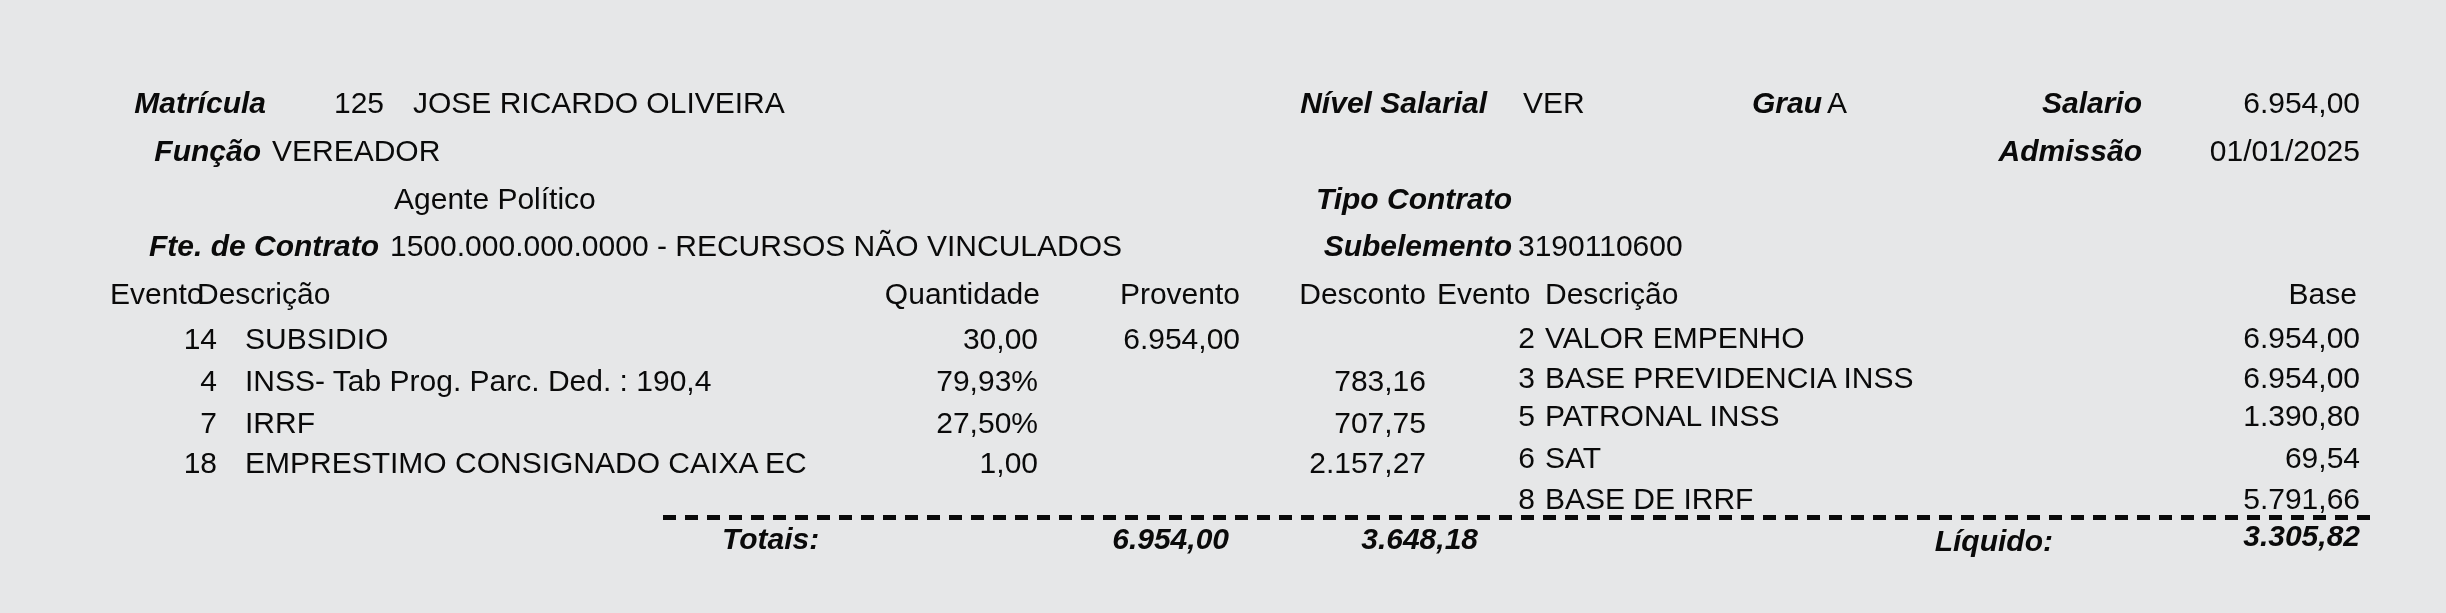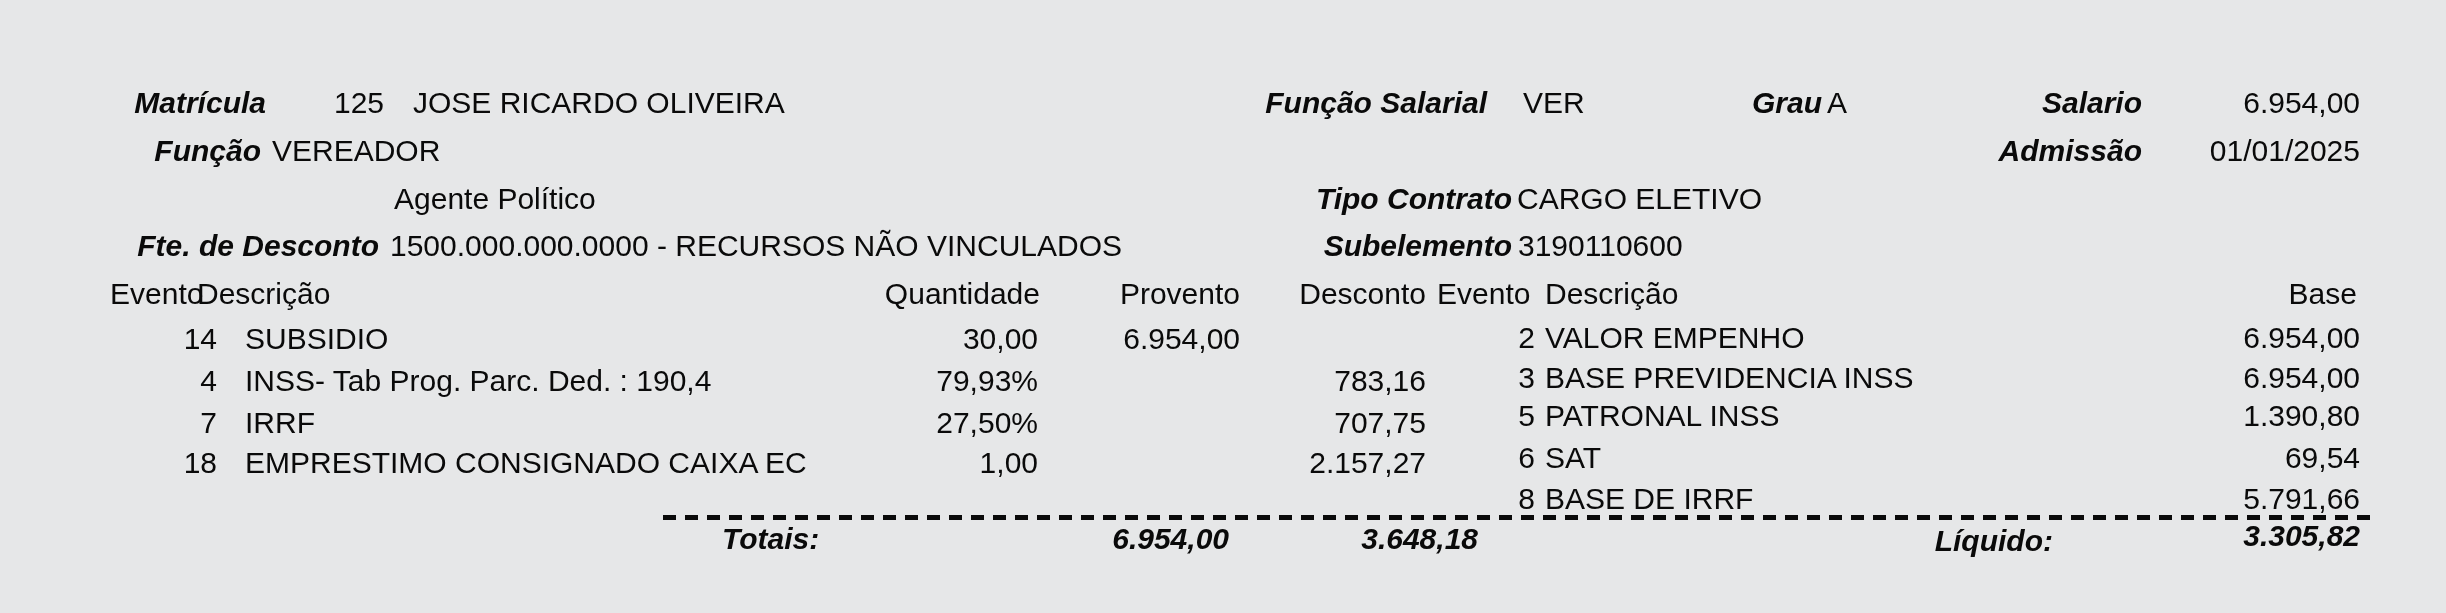--- a/index.html
+++ b/index.html
@@ -23,37 +23,36 @@
   }
 </style>
 </head>
 <body>
 
 <div class="page">
 
   <span class="abs b" style="top:88px; right:2180px;">Matrícula</span>
   <span class="abs" style="top:88px; left:334px;">125</span>
   <span class="abs" style="top:88px; left:413px;">JOSE RICARDO OLIVEIRA</span>
-  <span class="abs b" style="top:88px; right:959px;">Função Salarial</span>
+  <span class="abs b" style="top:88px; right:959px;">Nível Salarial</span>
   <span class="abs" style="top:88px; left:1495px;margin-left:28px;">VER</span>
   <span class="abs b" style="top:88px; right:624px;">Grau</span>
   <span class="abs" style="top:88px; left:1827px;">A</span>
   <span class="abs b" style="top:88px; right:304px;">Salario</span>
   <span class="abs" style="top:88px; right:86px;">6.954,00</span>
 
   <span class="abs b" style="top:136px; right:2185px;">Função</span>
   <span class="abs" style="top:136px; left:272px;">VEREADOR</span>
   <span class="abs b" style="top:136px; right:304px;">Admissão</span>
   <span class="abs" style="top:136px; right:86px;">01/01/2025</span>
 
   <span class="abs" style="top:184px; left:394px;">Agente Político</span>
   <span class="abs b" style="top:184px; right:934px;">Tipo Contrato</span>
-  <span class="abs" style="top:184px; left:1517px;">CARGO ELETIVO</span>
 
-  <span class="abs b" style="top:231px; right:2067px;">Fte. de Desconto</span>
+  <span class="abs b" style="top:231px; right:2067px;">Fte. de Contrato</span>
   <span class="abs" style="top:231px; left:390px;">1500.000.000.0000 - RECURSOS NÃO VINCULADOS</span>
   <span class="abs b" style="top:231px; right:934px;">Subelemento</span>
   <span class="abs" style="top:231px; left:1518px;">3190110600</span>
 
   <div>
     <span class="abs" style="top:279px; left:110px;">Evento</span>
     <span class="abs" style="top:279px; left:197px;">Descrição</span>
     <span class="abs" style="top:279px; right:1406px;">Quantidade</span>
     <span class="abs" style="top:279px; right:1206px;">Provento</span>
     <span class="abs" style="top:279px; right:1020px;">Desconto</span>

